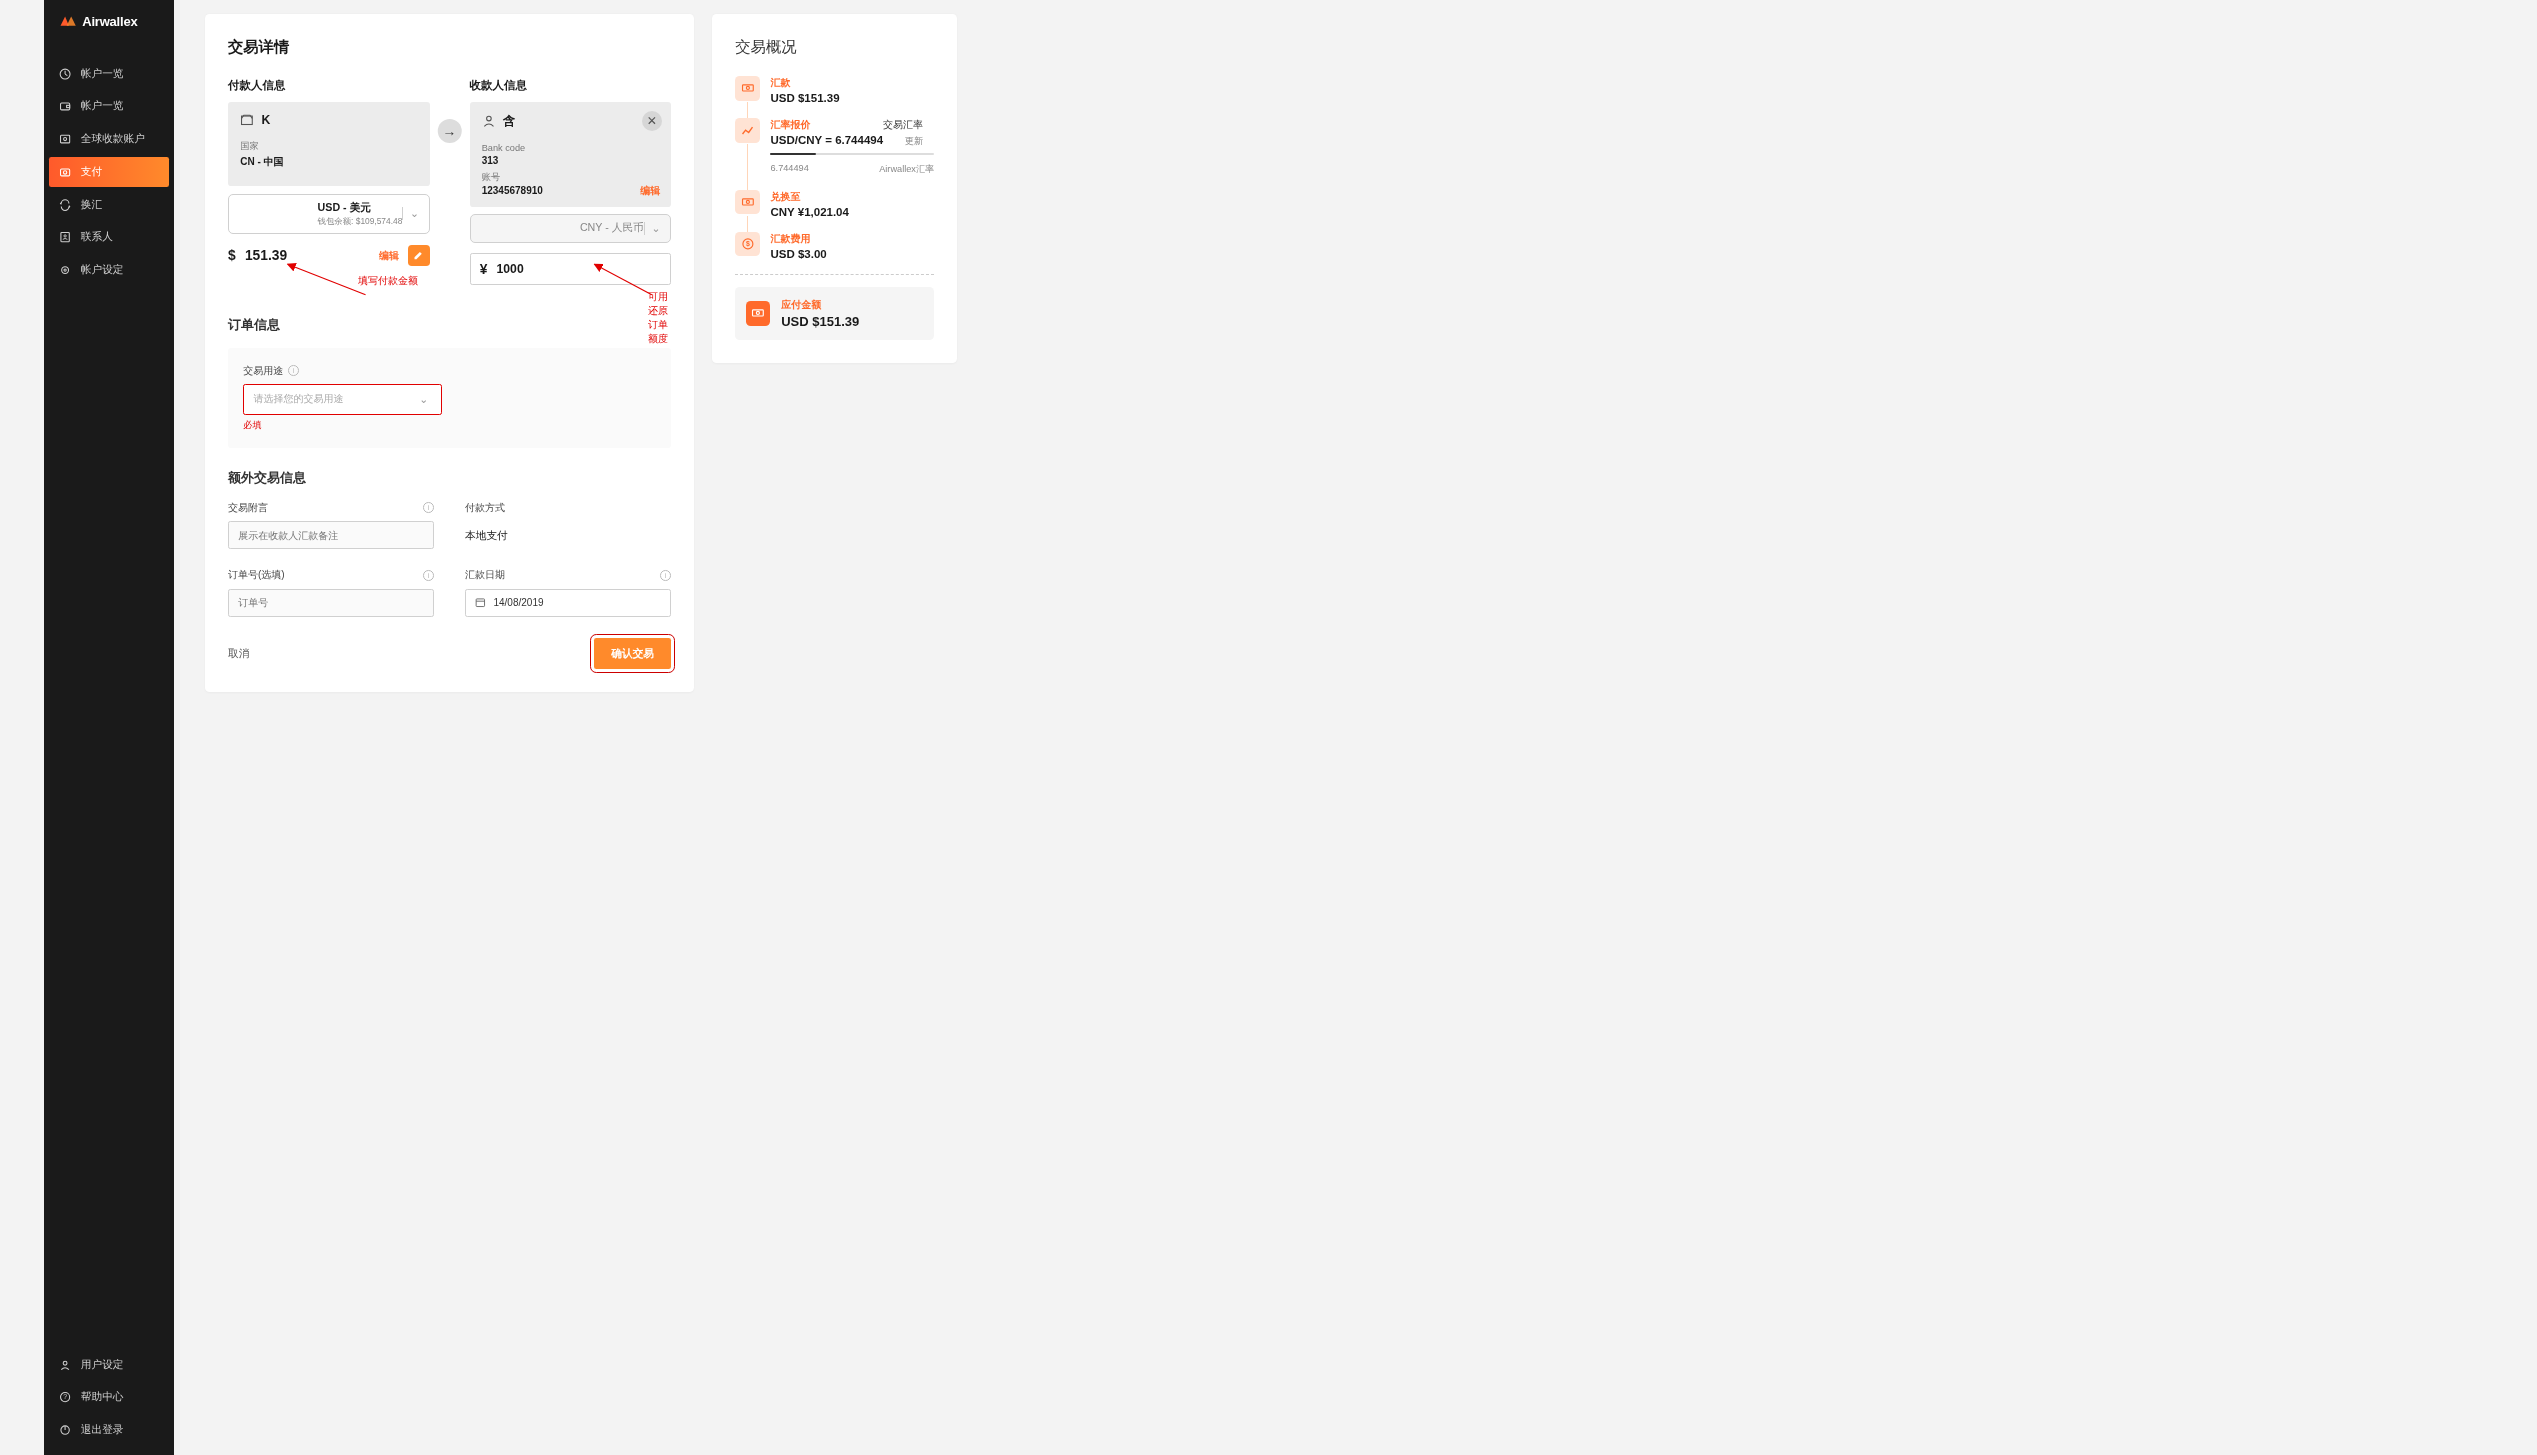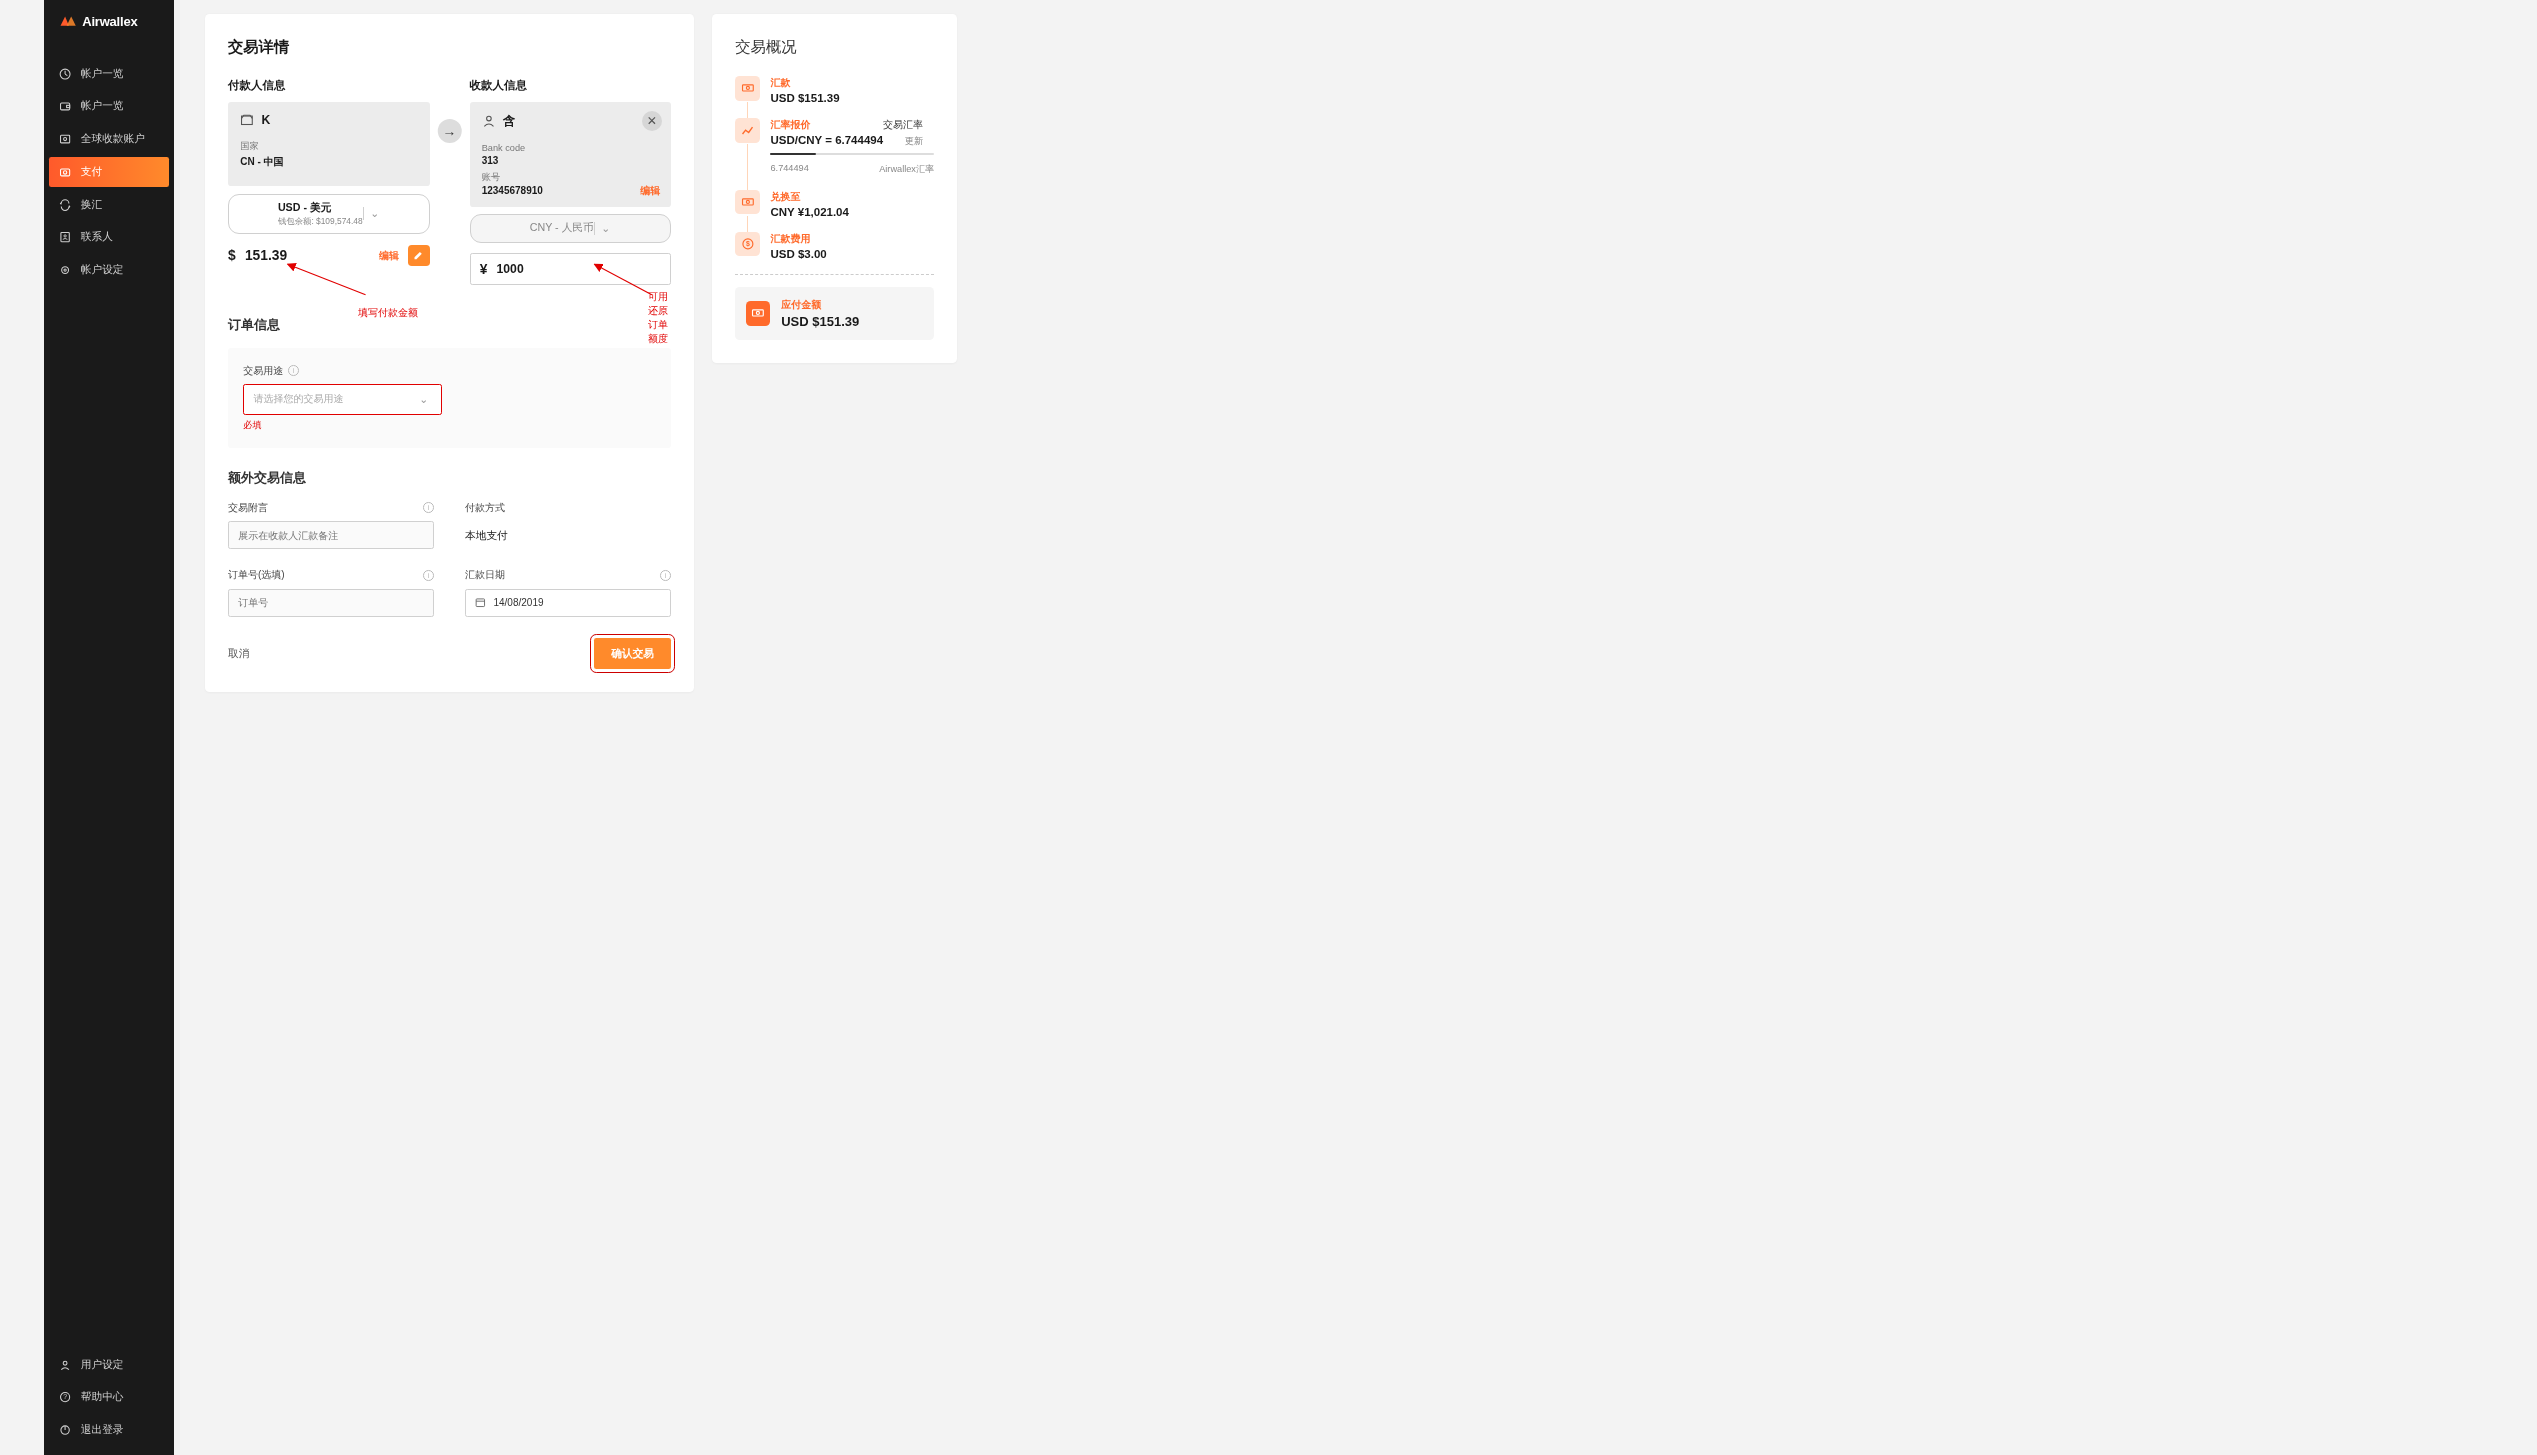--- a/index.html
+++ b/index.html
@@ -34,21 +34,21 @@
     .party-name { font-size: 12.2px; font-weight: 700; color: #1a1a1a; }
     .party-sub { display: flex; flex-direction: column; gap: 1.5px; margin-top: 6.1px; }
     .sub-label { font-size: 9.2px; color: #777; }
     .sub-value { font-size: 10px; color: #1a1a1a; font-weight: 600; }
     .close-btn { position: absolute; right: 9.2px; top: 9.2px; width: 20px; height: 20px; border-radius: 50%; background: #d6d6d6; display: flex; align-items: center; justify-content: center; cursor: pointer; font-size: 12.2px; color: #555; }
     .edit-link { color: #ff6a2b; font-size: 10px; font-weight: 600; cursor: pointer; position: absolute; right: 10.7px; bottom: 9.2px; }
     
     .arrow-circle { width: 24.5px; height: 24.5px; border-radius: 50%; background: #ddd; display: flex; align-items: center; justify-content: center; position: absolute; left: 50%; top: 41px; transform: translateX(-50%); z-index: 2; font-size: 13.8px; color: #333; }
     .gap { width: 40px; }
     
-    .currency-select { display: flex; align-items: center; justify-content: center; background: #fff; border: 0.8px solid #d0d0d0; border-radius: 11px; padding: 6.1px 9.2px; margin-top: 7.6px; cursor: pointer; }
+    .currency-select { display: flex; align-items: center; justify-content: flex-end; background: #fff; border: 0.8px solid #d0d0d0; border-radius: 5px; padding: 6.1px 9.2px; margin-top: 7.6px; cursor: pointer; }
     .currency-select.disabled { background: #f5f5f5; color: #888; }
     .currency-main { font-size: 10.7px; font-weight: 600; color: #1a1a1a; }
     .currency-sub { font-size: 8.4px; color: #888; margin-top: 1.5px; }
     .caret { width: 17px; text-align: center; color: #999; border-left: 0.8px solid #d0d0d0; padding-left: 6.1px; }
     
     .amount-row { display: flex; align-items: center; margin-top: 10.7px; gap: 9.2px; }
     .amount-sym { font-size: 13.8px; font-weight: 700; color: #1a1a1a; }
     .amount-val { font-size: 13.8px; font-weight: 700; color: #1a1a1a; flex: 1; }
     .amount-edit-label { color: #ff6a2b; font-size: 10px; font-weight: 600; }
     .edit-icon-btn { width: 21.4px; height: 21.4px; border-radius: 3.8px; background: #ff8a2b; display: inline-flex; align-items: center; justify-content: center; color: #fff; cursor: pointer; }
@@ -289,21 +289,21 @@
 
           <svg style="position:absolute;left:0;top:0;width:100%;height:100%;pointer-events:none;overflow:visible" viewBox="0 0 580 272" width="443" height="208">
             <defs>
                 <marker id="ah" markerWidth="8" markerHeight="8" refX="7" refY="4" orient="auto">
                   <path d="M0 0 L8 4 L0 8 Z" class="arrow-head"></path>
                 </marker>
               </defs>
             <line x1="180" y1="284" x2="78" y2="244" class="arrow-line" marker-end="url(#ah)"></line>
             <line x1="555" y1="284" x2="480" y2="244" class="arrow-line" marker-end="url(#ah)"></line>
           </svg>
-          <div class="annotation" style="left:130px;top:228px">填写付款金额</div>
+          <div class="annotation" style="left:130px;top:196px">填写付款金额</div>
           <div class="annotation" style="left:420px;top:212px">可用还原订单额度</div>
         </div>
 
         <h3 class="subsection-title">订单信息</h3>
         <div class="panel">
           <div class="field-label">
               <span>交易用途</span>
               <span class="hint-icon">i</span>
             </div>
           <div class="select-err">

